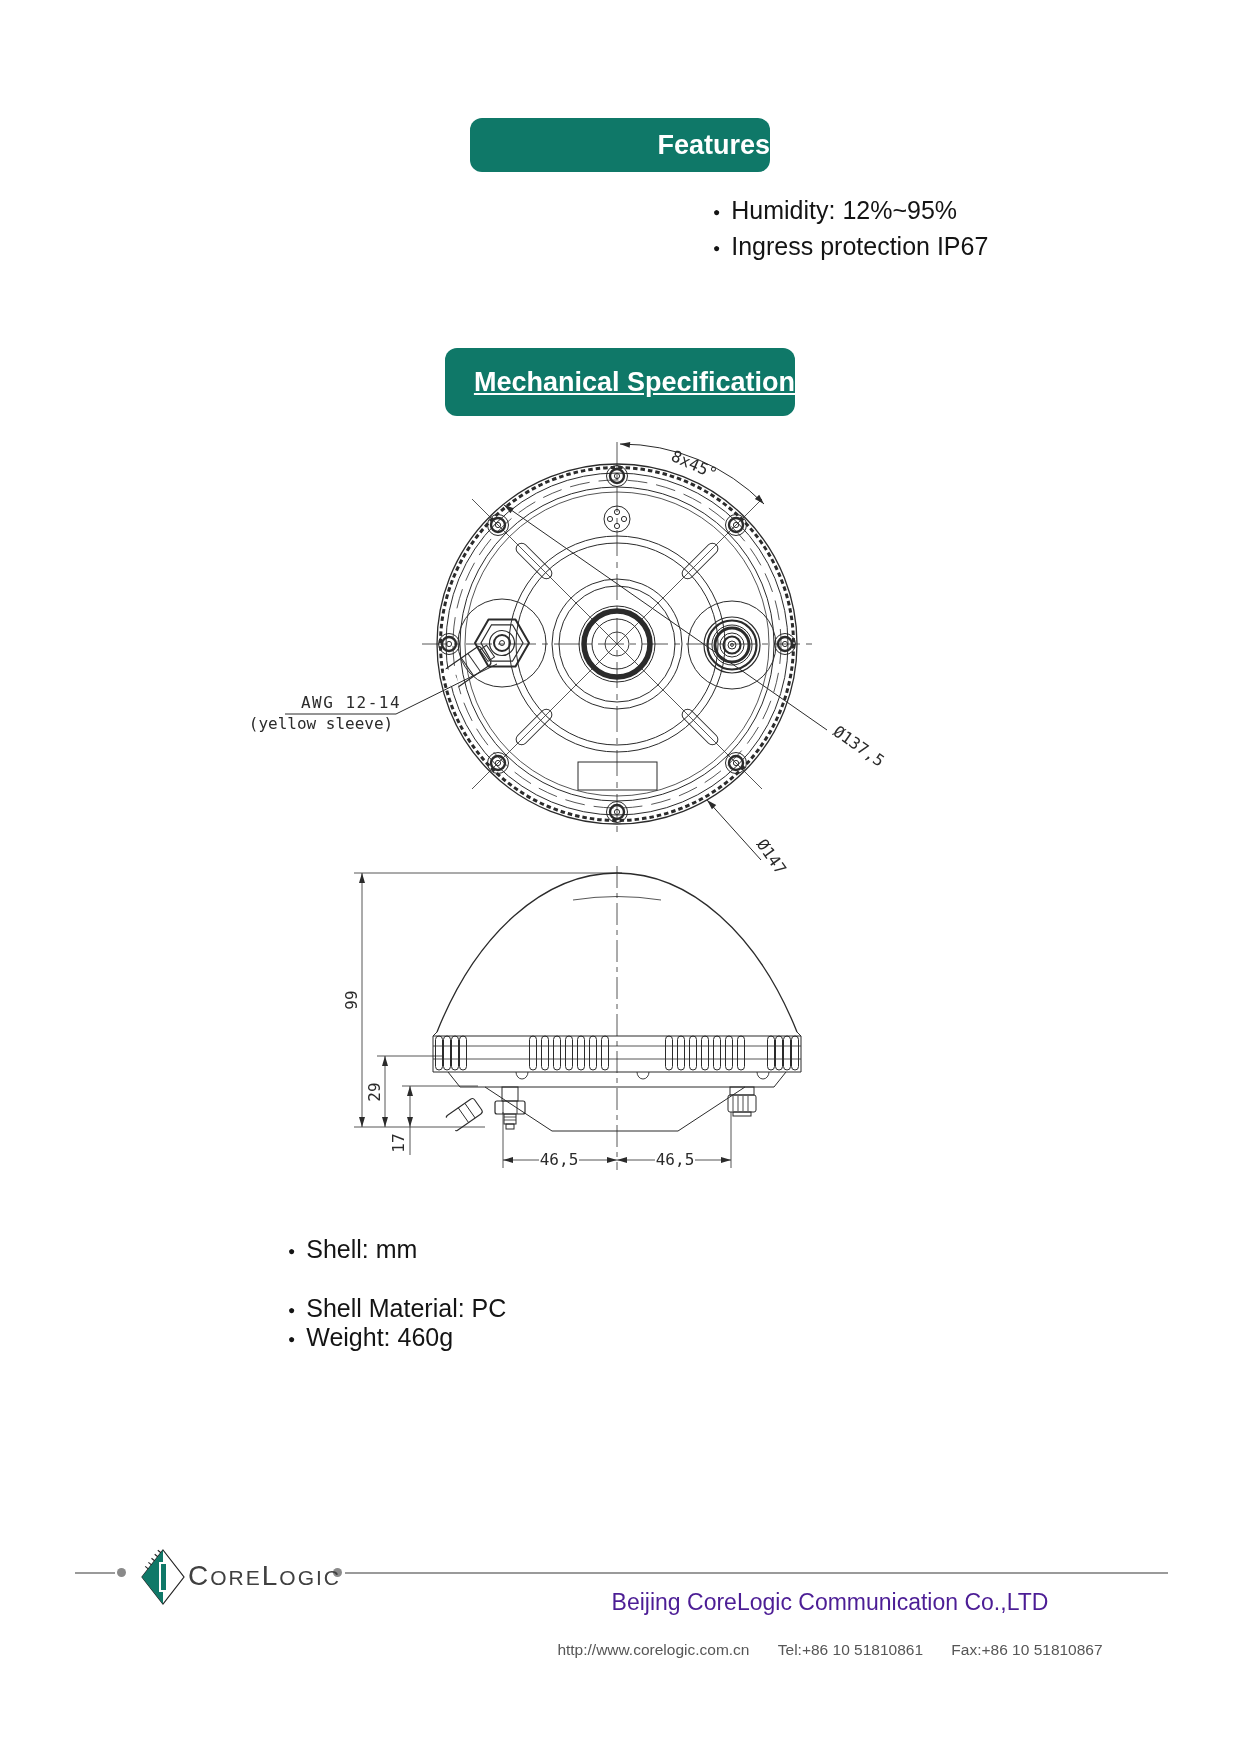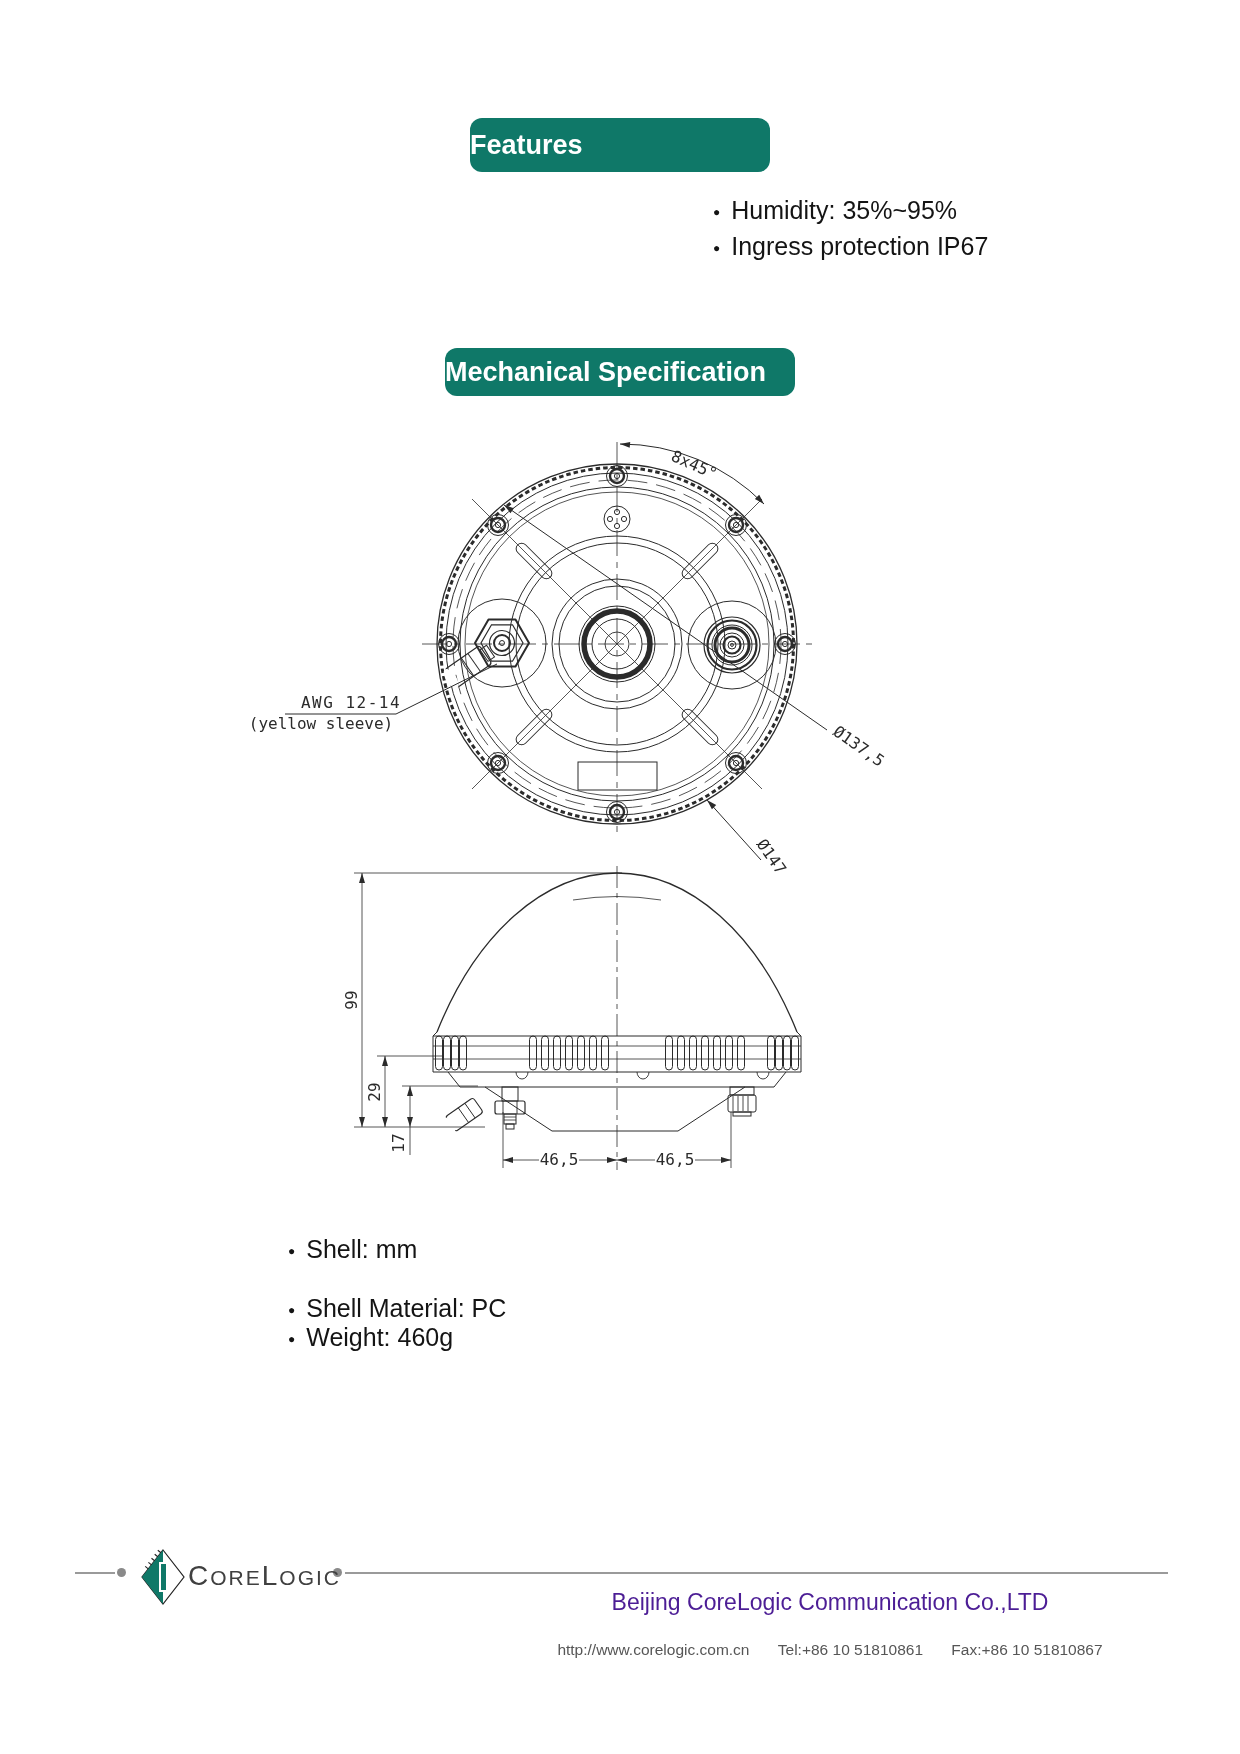--- a/index.html
+++ b/index.html
@@ -1,21 +1,21 @@
 <!DOCTYPE html>
 <html><head>
 <meta charset="utf-8">
 <style>
   html,body{margin:0;padding:0;background:#e8e8e8;}
   .page{position:relative;width:1240px;height:1754px;background:#ffffff;margin:0 auto;
         font-family:"Liberation Sans",sans-serif;color:#1a1a1a;overflow:hidden;}
   .badge{position:absolute;background:#0f7868;border-radius:12px;display:flex;
-         align-items:center;justify-content:flex-start;color:#ffffff;font-weight:bold;}
+         align-items:center;justify-content:flex-end;color:#ffffff;font-weight:bold;}
   .badge-features{left:470px;top:118px;width:300px;height:54px;font-size:27px;}
-  .badge-mech{left:445px;top:348px;width:350px;height:48px;font-size:27px;}
+  .badge-mech{left:445px;top:348px;width:350px;height:68px;font-size:27px;text-decoration:underline;}
   .fitem{position:absolute;font-size:25px;line-height:28px;white-space:nowrap;color:#141414;}
   .dot{font-size:12px;vertical-align:3px;margin-right:11px;color:#141414;}
   svg{position:absolute;}
   svg text{font-family:"DejaVu Sans Mono",monospace;font-size:16px;fill:#2b2b2b;}
   .tv line,.tv path.ln,.tv circle,.tv rect,.tv polygon.h,
   .sv line,.sv path.ln,.sv circle,.sv rect{stroke:#2b2b2b;fill:none;}
   .footer-line{position:absolute;height:2px;background:#9a9a9a;top:1572px;}
   .footer-dot{position:absolute;width:9px;height:9px;border-radius:50%;background:#8a8a8a;top:1568px;}
   .brand{position:absolute;left:188px;top:1560px;color:#404040;letter-spacing:2px;white-space:nowrap;}
   .brand .big{font-size:28px;}
@@ -27,21 +27,21 @@
   .contact span{margin:10px 12px;}
 </style>
 </head>
 <body>
 
 <div class="page">
 
   <div class="badge badge-features">
     <span>Features</span>
   </div>
-  <div class="fitem" style="left:713px;top:196px"><span class="dot">●</span><span>Humidity: 35%~95%</span></div>
+  <div class="fitem" style="left:713px;top:196px"><span class="dot">●</span><span>Humidity: 12%~95%</span></div>
   <div class="fitem" style="left:713px;top:232px"><span class="dot">●</span><span>Ingress protection IP67</span></div>
 
   <div class="badge badge-mech">
     <span>Mechanical Specification</span>
   </div>
 
   <svg class="tv" style="left:240px;top:420px" width="660" height="470" viewBox="0 0 660 470">
 
     <circle cx="377" cy="224" r="180" stroke-width="1.3"></circle>
     <circle cx="377" cy="224" r="176.5" stroke-width="3" stroke-dasharray="4.5 3"></circle>

